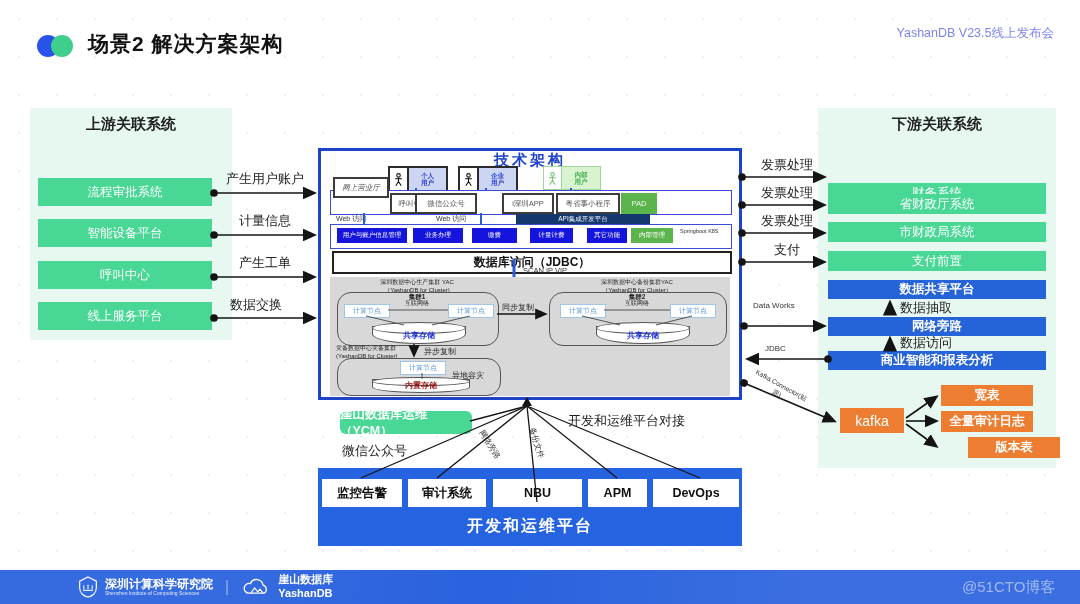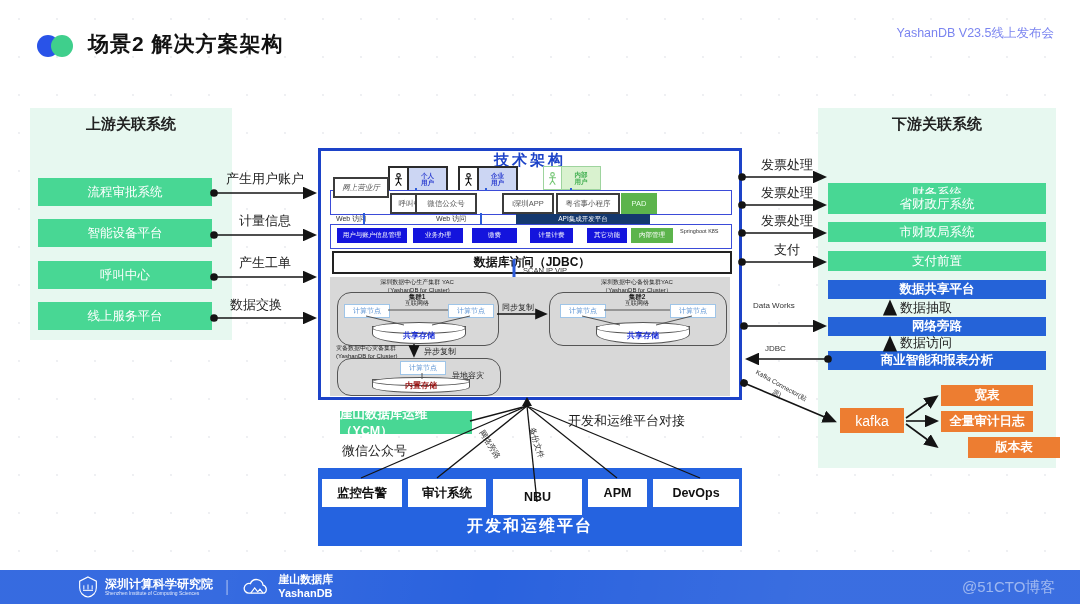--- a/index.html
+++ b/index.html
@@ -70,21 +70,21 @@
         border:1px solid #555;border-radius:50%;background:#fff;}
   .cyl span{position:relative;z-index:1;display:block;text-align:center;
         font-size:8px;font-weight:bold;padding-top:3px;}
   .cyl.shared span{color:#1d30d8;}
   .cyl.local{border-radius:0 0 48px 48px/0 0 6px 6px;}
   .cyl.local::before{height:7px;top:-3.5px;}
   .cyl.local span{color:#9a1313;padding-top:0;}
   .tinylab{font-size:8px;color:#222;}
 
   
-  .ycm{background:#48d794;color:#fff;font-size:12.5px;font-weight:bold;border-radius:0;
+  .ycm{background:#48d794;color:#fff;font-size:12.5px;font-weight:bold;border-radius:6px;
        display:flex;align-items:center;justify-content:center;}
   .devops-bar{background:#2563e0;}
   .tool{background:#fff;color:#111;font-size:12.5px;font-weight:600;
         display:flex;align-items:center;justify-content:center;}
   .devops-title{color:#fff;font-size:16px;font-weight:bold;letter-spacing:2px;}
   .rot{transform-origin:left top;white-space:nowrap;}
 
   
   .footer{background:#2a62de;background-image:linear-gradient(100deg,rgba(255,255,255,.06) 20%,rgba(255,255,255,0) 45%,rgba(255,255,255,.08) 75%);}
   .f-org{color:#fff;font-size:12px;font-weight:bold;line-height:1.1;}
@@ -245,21 +245,21 @@
 
   <div class="abs ycm" style="left:340px;top:411px;width:132px;height:23px;">崖山数据库运维（YCM）</div>
   <div class="abs flowlab" style="left:342px;top:442px;">微信公众号</div>
   <div class="abs flowlab8 rot" style="left:486px;top:428px;transform:rotate(58deg);">网络旁路</div>
   <div class="abs flowlab8 rot" style="left:537px;top:426px;transform:rotate(72deg);">备份文件</div>
   <div class="abs flowlab" style="left:568px;top:412px;">开发和运维平台对接</div>
 
   <div class="abs devops-bar" style="left:318px;top:468px;width:424px;height:78px;"></div>
   <div class="abs tool" style="left:322px;top:479px;width:80px;height:28px;">监控告警</div>
   <div class="abs tool" style="left:408px;top:479px;width:78px;height:28px;">审计系统</div>
-  <div class="abs tool" style="left:493px;top:479px;width:89px;height:36px;">NBU</div>
+  <div class="abs tool" style="left:493px;top:479px;width:89px;height:28px;">NBU</div>
   <div class="abs tool" style="left:588px;top:479px;width:59px;height:28px;">APM</div>
   <div class="abs tool" style="left:653px;top:479px;width:86px;height:28px;">DevOps</div>
   <div class="abs devops-title ctr" style="left:318px;top:516px;width:424px;">开发和运维平台</div>
 
   <div class="abs footer" style="left:0;top:570px;width:1080px;height:34px;"></div>
   <div class="abs flex" style="left:78px;top:574px;height:26px;">
     <span style="margin-right:7px;display:inline-flex;">
       <svg width="20" height="22" viewBox="0 0 24 26">
           <path d="M12 1l10 5v8c0 6-4.5 10-10 11C6.5 24 2 20 2 14V6z" fill="none" stroke="#fff" stroke-width="1.4"></path>
           <path d="M7 16v-5M12 16v-6M17 16v-5M6 17h12" stroke="#fff" stroke-width="1.2" fill="none"></path>

